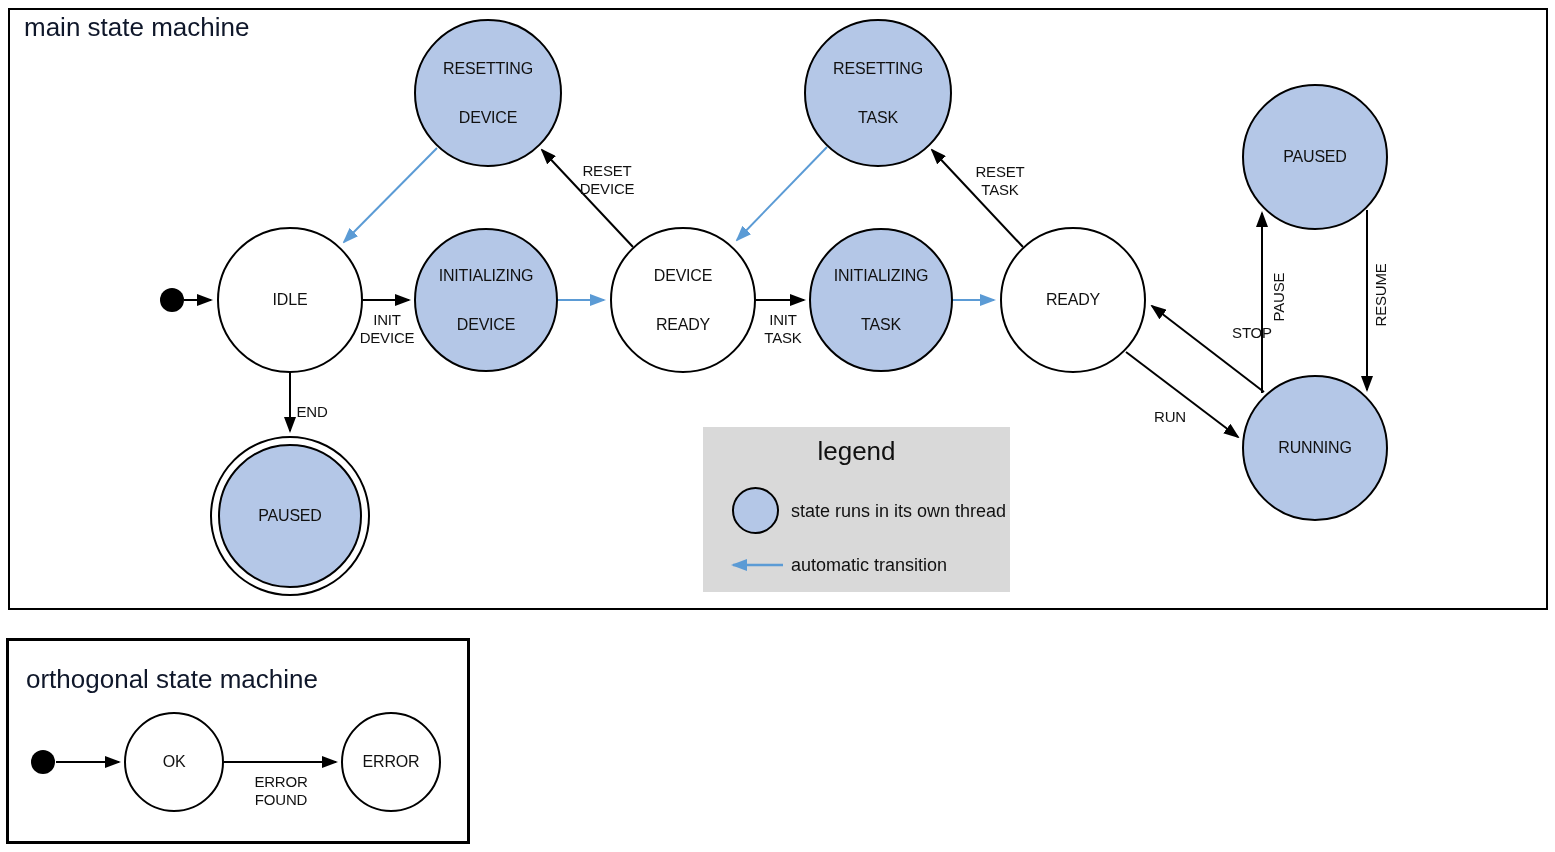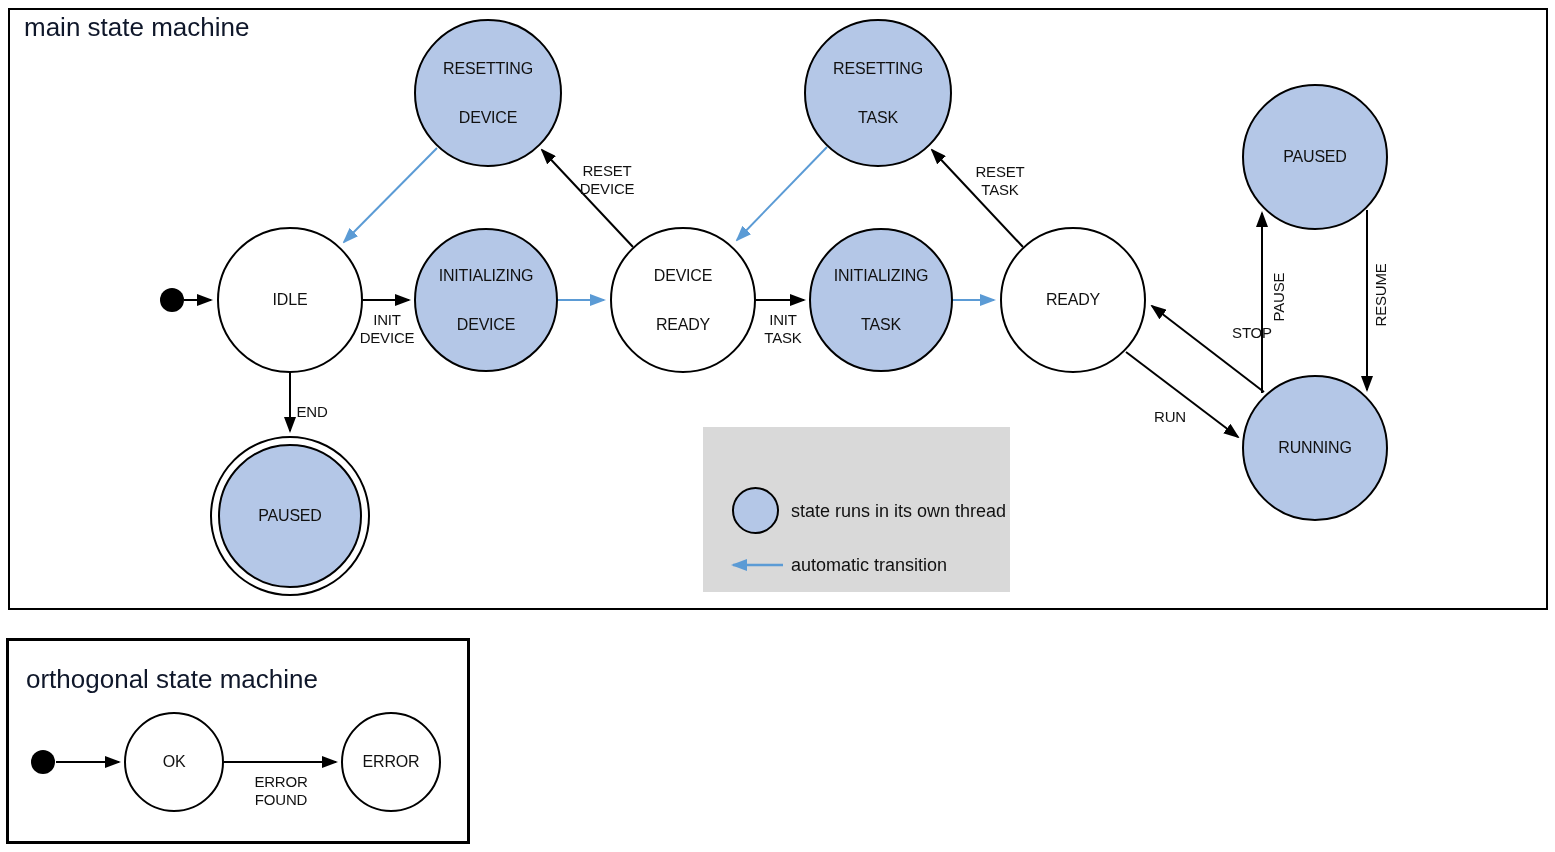--- a/index.html
+++ b/index.html
@@ -151,20 +151,21 @@
   <span>PAUSE</span>
 </div>
 <div class="tlabel rot" style="left:1381px; top:295px;">
   <span>RESUME</span>
 </div>
 <div class="tlabel" style="left:312px; top:412px;">
   <span>END</span>
 </div>
 
 <div class="legend-panel" style="left:703px; top:427px; width:307px; height:165px;">
+  <div class="legend-title">legend</div>
   <div class="legend-swatch" style="left:29px; top:60px;"></div>
   <div class="legend-text" style="left:88px; top:84px;">state runs in its own thread</div>
   <svg class="legend-arrow" style="left:24px; top:131px;" width="60" height="14">
     <defs>
       <marker id="arrow-blue-legend" viewBox="0 0 16 12" refX="14" refY="6" markerWidth="16" markerHeight="12" markerUnits="userSpaceOnUse" orient="auto">
         <path d="M0,0 L16,6 L0,12 Z" fill="#5b9bd5"></path>
       </marker>
     </defs>
     <line x1="56" y1="7" x2="6" y2="7" stroke="#5b9bd5" stroke-width="2.5" marker-end="url(#arrow-blue-legend)"></line>
   </svg>

